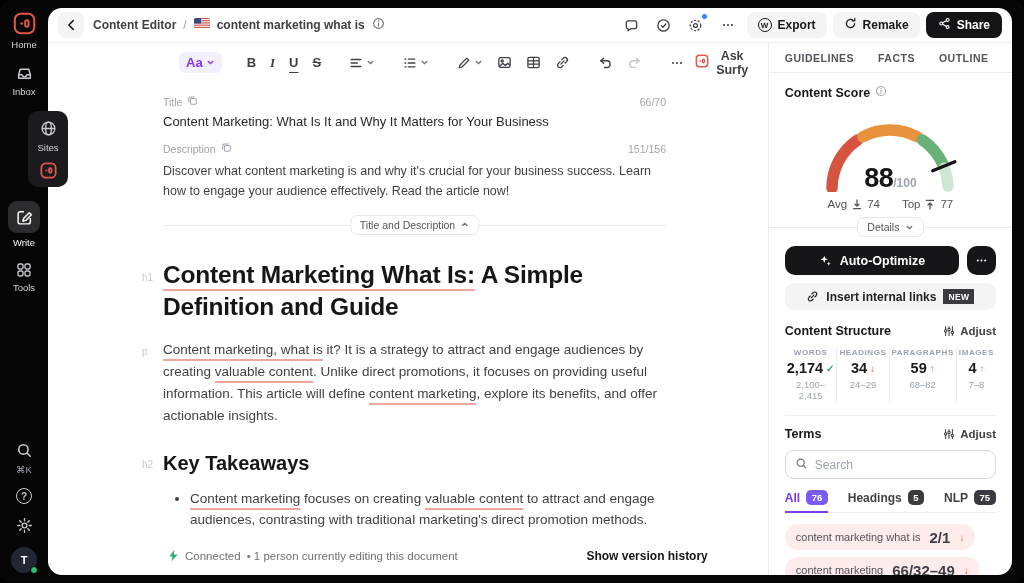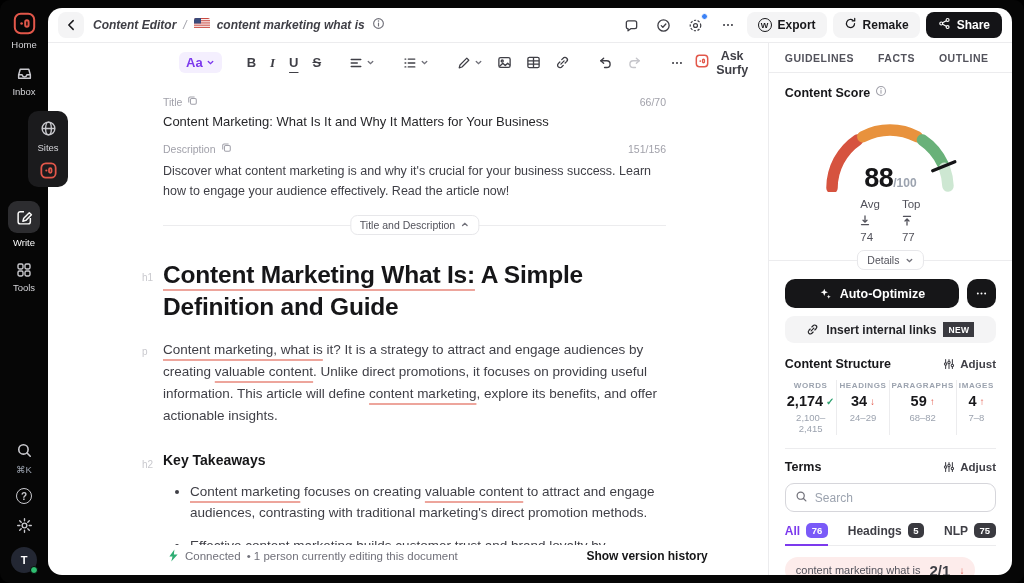--- a/index.html
+++ b/index.html
@@ -24,21 +24,21 @@
   .help-circle { width:16px; height:16px; border:1.4px solid #c9c9ce; border-radius:50%; color:#c9c9ce; font-size:10px; font-weight:700; display:flex; align-items:center; justify-content:center; }
   .avatar { position:relative; width:26px; height:26px; border-radius:50%; background:#232733; color:#fff; font-size:11px; font-weight:700; display:flex; align-items:center; justify-content:center; }
   .avatar-dot { position:absolute; right:-1px; bottom:-1px; width:8px; height:8px; border-radius:50%; background:#2fbf71; border:1.5px solid #060606; }
 
   
   .window { position:absolute; left:48px; top:8px; right:12px; bottom:8px; background:#fff; border-radius:14px; overflow:hidden; display:flex; flex-direction:column; }
 
   
   .topbar { flex:0 0 35px; display:flex; align-items:center; padding:0 10px 0 10px; border-bottom:1px solid #ececee; gap:9px; }
   .back-btn { width:26px; height:26px; border:none; background:#f4f4f5; border-radius:8px; display:flex; align-items:center; justify-content:center; color:#18181b; cursor:pointer; }
-  .crumb { display:flex; align-items:center; gap:7px; font-size:12px; color:#3f3f46; font-weight:600;font-style:italic; }
+  .crumb { display:flex; align-items:center; gap:7px; font-size:12px; color:#3f3f46; font-weight:600; }
   .crumb-sep { color:#a1a1aa; font-weight:400; }
   .flag { border-radius:2px; overflow:hidden; display:block; }
   .topbar-right { margin-left:auto; display:flex; align-items:center; gap:6px; }
   .icon-btn { position:relative; width:26px; height:26px; border:none; background:transparent; border-radius:8px; display:flex; align-items:center; justify-content:center; color:#3f3f46; cursor:pointer; }
   .notif-dot { position:absolute; top:1px; right:1px; width:7px; height:7px; border-radius:50%; border:1.5px solid #fff; }
   .btn-light { height:26px; border:none; background:#f4f4f5; border-radius:8px; display:flex; align-items:center; gap:6px; padding:0 11px; font-size:12px; font-weight:600; color:#18181b; cursor:pointer; font-family:inherit; }
   .btn-dark { height:26px; border:none; background:#141417; border-radius:8px; display:flex; align-items:center; gap:6px; padding:0 12px; font-size:12px; font-weight:600; color:#fff; cursor:pointer; font-family:inherit; }
   .wp-circle { width:14px; height:14px; border:1.4px solid #18181b; border-radius:50%; font-size:8px; font-weight:700; display:flex; align-items:center; justify-content:center; color:#18181b; }
 
   
@@ -66,21 +66,21 @@
   .desc-row { margin-top:13px; }
   .desc-text { font-size:12.5px; color:#3f3f46; line-height:1.62; margin-top:6px; }
   .divider-pill-row { position:relative; height:20px; margin-top:13px; }
   .divider-pill-row::before { content:""; position:absolute; left:0; right:0; top:50%; height:1px; background:#ececee; }
   .pill-btn { position:absolute; left:50%; top:50%; transform:translate(-50%,-50%); background:#fff; border:1px solid #e7e7ea; border-radius:7px; padding:3px 9px; font-size:10.5px; color:#52525b; display:flex; align-items:center; gap:5px; cursor:pointer; font-family:inherit; }
   .block { position:relative; }
   .marker { position:absolute; left:-21px; font-size:10px; color:#c9c9ce; top:7px; }
   .marker.mt-h1 { top:13px; }
   .h1 { font-size:24.5px; font-weight:800; color:#161618; line-height:1.33; letter-spacing:-0.2px; margin-top:24px; }
   .p-text { font-size:13.5px; color:#3f3f46; line-height:1.63; margin-top:15px; }
-  .h2 { font-size:14px; font-weight:800; color:#161618; margin-top:25px; }
+  .h2 { font-size:20px; font-weight:800; color:#161618; margin-top:25px; }
   ul.takeaways { margin-top:13px; padding-left:27px; }
   ul.takeaways li { font-size:13.5px; color:#3f3f46; line-height:1.6; margin-bottom:11px; }
   ul.takeaways li::marker { color:#3f3f46; }
   .u { text-decoration:underline; text-decoration-color:#eda59c; text-decoration-thickness:1.5px; text-underline-offset:4.5px; }
   .h1 .u, .h2 .u { text-decoration-thickness:2px; text-underline-offset:6px; }
 
   
   .statusbar { flex:0 0 30px; display:flex; align-items:center; justify-content:space-between; padding:0 60px 8px 120px; }
   .status-left { display:flex; align-items:center; gap:6px; font-size:11.5px; color:#71717a; }
   .version-btn { background:none; border:none; font-size:12px; font-weight:700; color:#161618; cursor:pointer; font-family:inherit; }
@@ -90,21 +90,21 @@
   .panel-tabs { flex:0 0 30px; display:flex; align-items:stretch; gap:24px; padding:0 16px; border-bottom:1px solid #ececee; }
   .ptab { position:relative; display:flex; align-items:center; font-size:10.5px; font-weight:700; letter-spacing:0.5px; color:#52525b; cursor:pointer; background:none; border:none; font-family:inherit; }
   .ptab.active::after { content:""; position:absolute; left:0; right:0; bottom:-1px; height:2px; }
   .panel-scroll { flex:1; overflow:hidden; padding:12px 16px 0; }
   .score-head { display:flex; align-items:center; gap:5px; font-size:12.5px; font-weight:700; color:#18181b; }
   .gauge-wrap { position:relative; width:170px; height:86px; margin:6px auto 0; }
   .gauge-score { position:absolute; left:0; right:0; bottom:-2px; text-align:center; }
   .score-num { font-size:27px; font-weight:800; color:#161618; letter-spacing:-0.5px; }
   .score-den { font-size:12px; font-weight:600; color:#9ca3af; }
   .avgtop { display:flex; justify-content:center; align-items:center; gap:22px; margin-top:6px; font-size:11.5px; color:#52525b; }
-  .avgtop span { display:flex; gap:5px;flex-direction:column; }
+  .avgtop span { display:flex; align-items:center; gap:5px; }
   .details-row { position:relative; height:24px; margin-top:5px; }
   .details-row::before { content:""; position:absolute; left:-16px; right:-16px; top:50%; height:1px; background:#ececee; }
   .auto-row { display:flex; gap:8px; margin-top:7px; }
   .btn-auto { flex:1; height:29px; border:none; background:#161618; color:#fff; border-radius:10px; font-size:12.5px; font-weight:700; display:flex; align-items:center; justify-content:center; gap:8px; cursor:pointer; font-family:inherit; }
   .btn-auto-more { width:29px; height:29px; border:none; background:#161618; border-radius:10px; display:flex; align-items:center; justify-content:center; color:#fff; cursor:pointer; }
   .btn-links { margin-top:8px; width:100%; height:27px; border:none; background:#f4f4f5; border-radius:9px; display:flex; align-items:center; justify-content:center; gap:7px; font-size:12px; font-weight:700; color:#232327; cursor:pointer; font-family:inherit; }
   .badge-new { color:#fff; font-size:8.5px; font-weight:700; padding:2.5px 5px; border-radius:0; letter-spacing:0.4px; }
   .section-row { display:flex; justify-content:space-between; align-items:center; margin-top:14px; }
   .section-title { font-size:12.5px; font-weight:700; color:#18181b; }
   .adjust-btn { display:flex; align-items:center; gap:5px; background:none; border:none; font-size:11.5px; font-weight:600; color:#3f3f46; cursor:pointer; font-family:inherit; }

